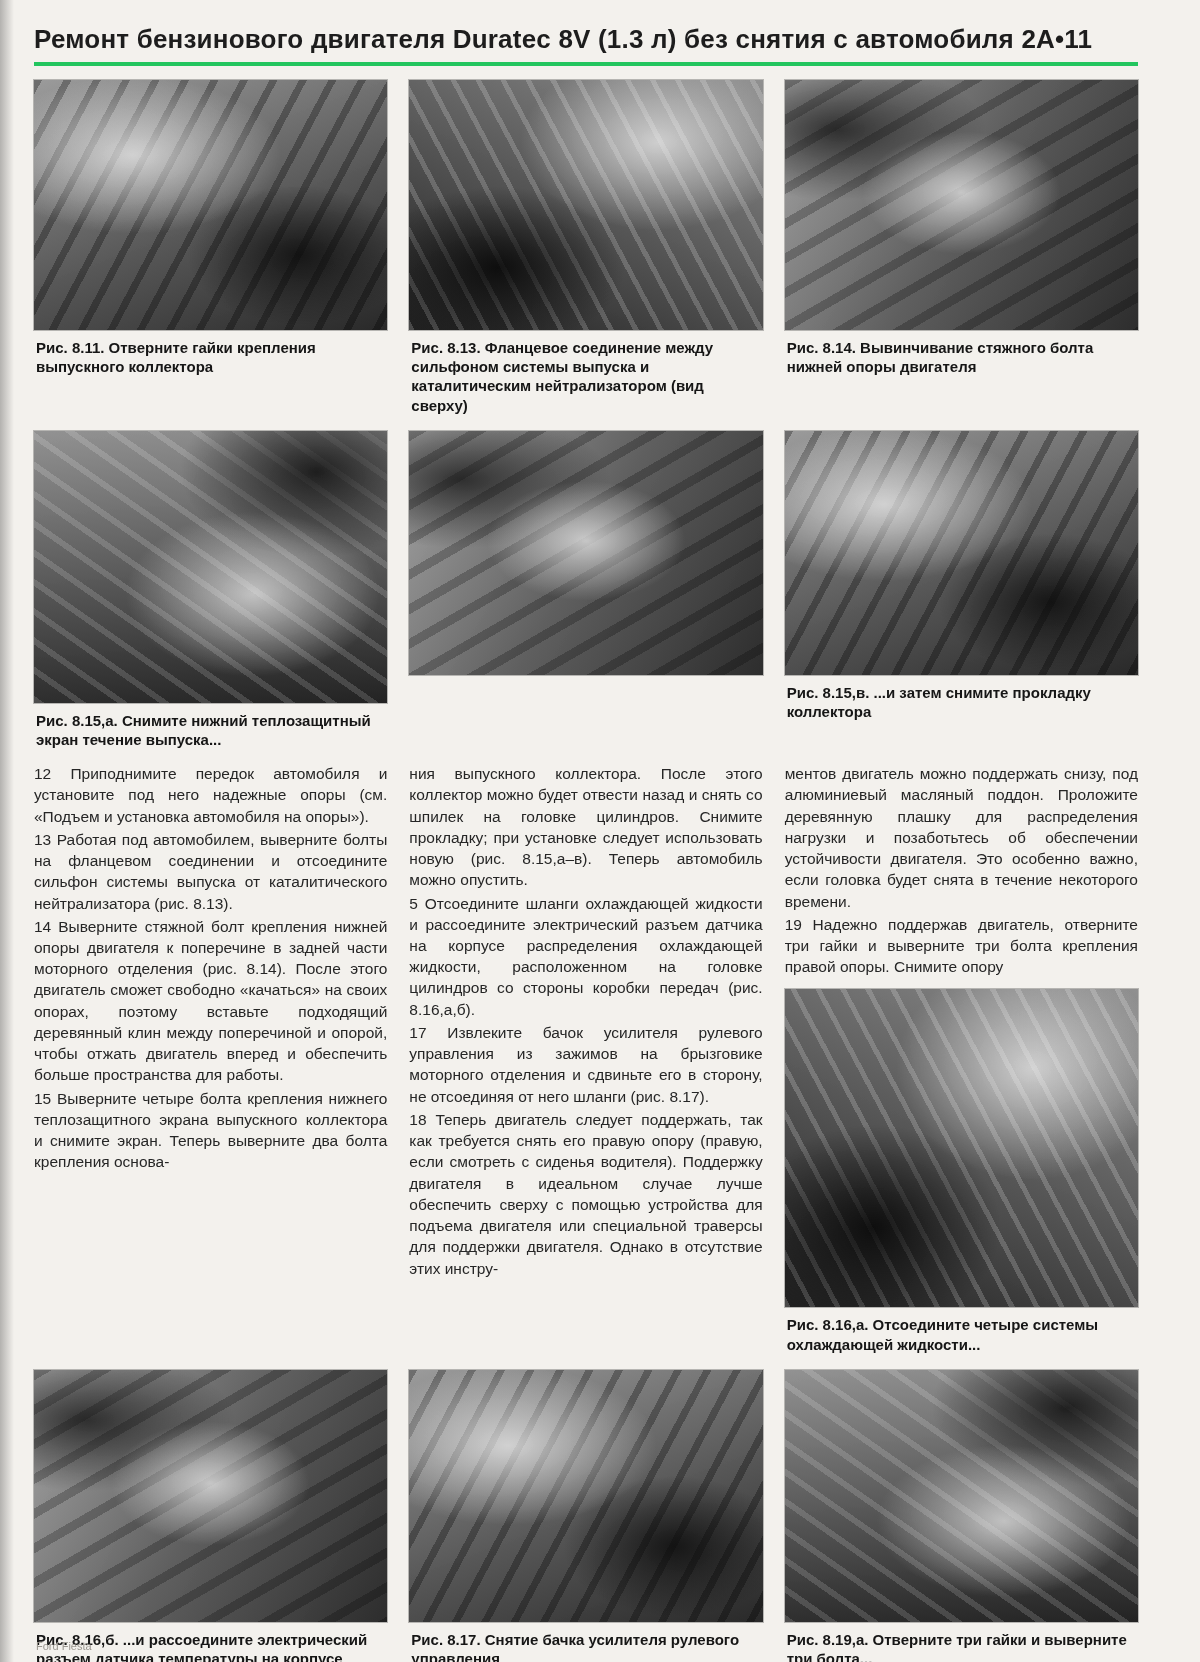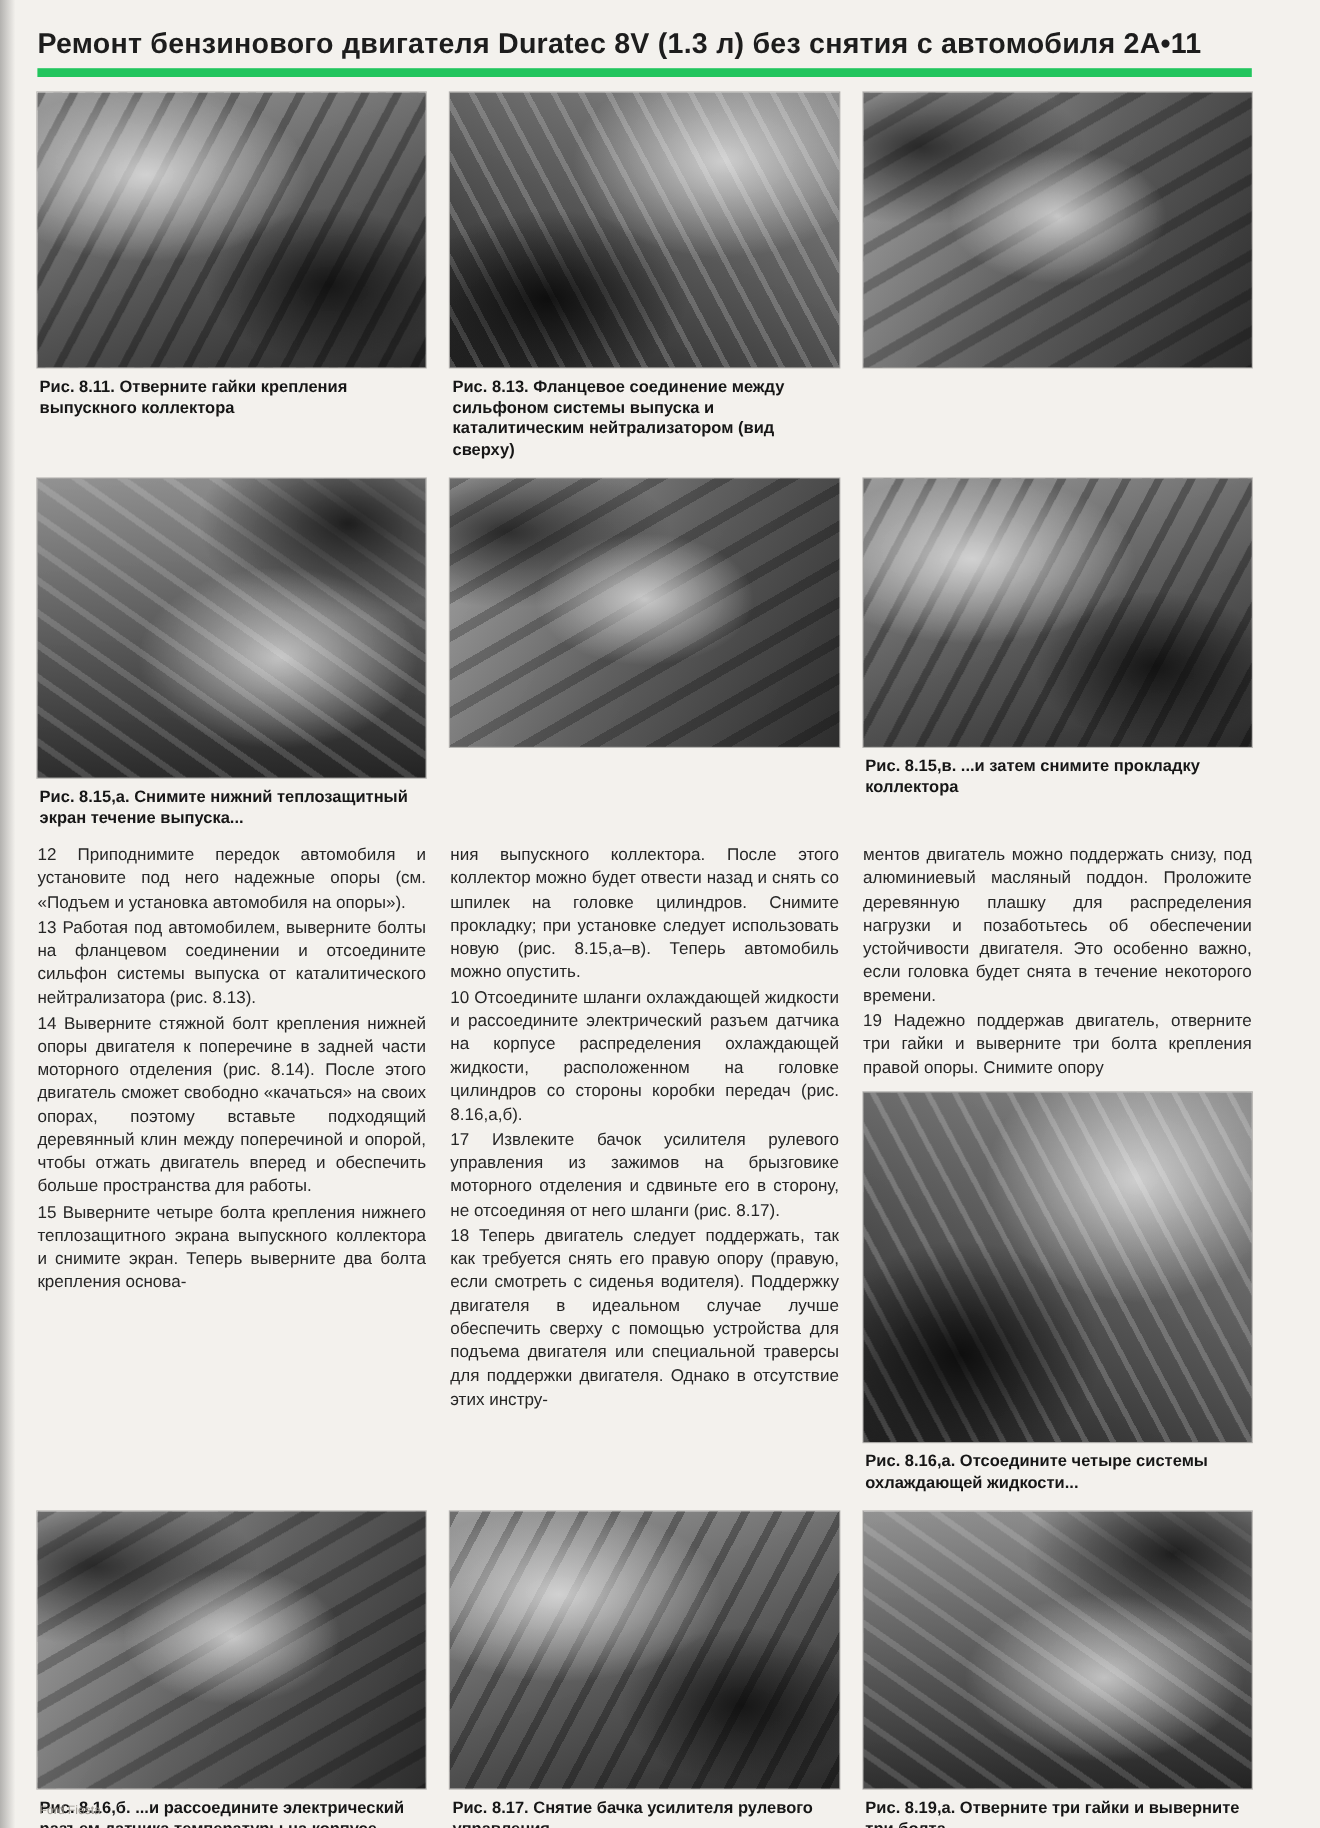--- a/index.html
+++ b/index.html
@@ -21,21 +21,21 @@
   
   .page::before{
     content:"";
     position:absolute;left:0;top:0;bottom:0;width:14px;
     background:linear-gradient(90deg, rgba(60,60,60,.35), rgba(60,60,60,0));
     pointer-events:none;
   }
 
   
   .header{
-    border-bottom:8px solid #22c55e;
+    border-bottom:4px solid #22c55e;
     padding:6px 0 7px 0;
     margin-bottom:14px;
   }
   .header-title{
     font-size:26px;
     font-weight:700;
     color:#1d1d1d;
     letter-spacing:.2px;
     white-space:nowrap;
   }
@@ -134,20 +134,21 @@
     <figure>
       <div class="photo ph-a" style="height:250px"></div>
       <figcaption>Рис. 8.11. Отверните гайки крепления выпускного коллектора</figcaption>
     </figure>
     <figure>
       <div class="photo ph-b" style="height:250px"></div>
       <figcaption>Рис. 8.13. Фланцевое соединение между сильфоном системы выпуска и каталитическим нейтрализатором (вид сверху)</figcaption>
     </figure>
     <figure>
       <div class="photo ph-c" style="height:250px"></div>
+      <figcaption>Рис. 8.14. Вывинчивание стяжного болта нижней опоры двигателя</figcaption>
     </figure>
   </div>
 
   <div class="fig-grid row2">
     <figure>
       <div class="photo ph-d" style="height:272px"></div>
       <figcaption>Рис. 8.15,а. Снимите нижний теплозащитный экран течение выпуска...</figcaption>
     </figure>
     <figure>
       <div class="photo ph-c" style="height:244px"></div>
@@ -160,21 +161,21 @@
 
   <div class="text-columns">
     <div class="tcol">
       <p>12  Приподнимите передок автомобиля и установите под него надежные опоры (см. «Подъем и установка автомобиля на опоры»).</p>
       <p>13  Работая под автомобилем, выверните болты на фланцевом соединении и отсоедините сильфон системы выпуска от каталитического нейтрализатора (рис. 8.13).</p>
       <p>14  Выверните стяжной болт крепления нижней опоры двигателя к поперечине в задней части моторного отделения (рис. 8.14). После этого двигатель сможет свободно «качаться» на своих опорах, поэтому вставьте подходящий деревянный клин между поперечиной и опорой, чтобы отжать двигатель вперед и обеспечить больше пространства для работы.</p>
       <p>15  Выверните четыре болта крепления нижнего теплозащитного экрана выпускного коллектора и снимите экран. Теперь выверните два болта крепления основа-</p>
     </div>
     <div class="tcol">
       <p>ния выпускного коллектора. После этого коллектор можно будет отвести назад и снять со шпилек на головке цилиндров. Снимите прокладку; при установке следует использовать новую (рис. 8.15,а–в). Теперь автомобиль можно опустить.</p>
-      <p>10  Отсоедините шланги охлаждающей жидкости и рассоедините электрический разъем датчика на корпусе распределения охлаждающей жидкости, расположенном на головке цилиндров со стороны коробки передач (рис. 8.16,а,б).</p>
+      <p>5  Отсоедините шланги охлаждающей жидкости и рассоедините электрический разъем датчика на корпусе распределения охлаждающей жидкости, расположенном на головке цилиндров со стороны коробки передач (рис. 8.16,а,б).</p>
       <p>17  Извлеките бачок усилителя рулевого управления из зажимов на брызговике моторного отделения и сдвиньте его в сторону, не отсоединяя от него шланги (рис. 8.17).</p>
       <p>18  Теперь двигатель следует поддержать, так как требуется снять его правую опору (правую, если смотреть с сиденья водителя). Поддержку двигателя в идеальном случае лучше обеспечить сверху с помощью устройства для подъема двигателя или специальной траверсы для поддержки двигателя. Однако в отсутствие этих инстру-</p>
     </div>
     <div class="tcol">
       <p>ментов двигатель можно поддержать снизу, под алюминиевый масляный поддон. Проложите деревянную плашку для распределения нагрузки и позаботьтесь об обеспечении устойчивости двигателя. Это особенно важно, если головка будет снята в течение некоторого времени.</p>
       <p>19  Надежно поддержав двигатель, отверните три гайки и выверните три болта крепления правой опоры. Снимите опору</p>
       <figure class="inline-fig">
         <div class="photo ph-b" style="height:318px"></div>
         <figcaption>Рис. 8.16,а. Отсоедините четыре системы охлаждающей жидкости...</figcaption>
       </figure>

